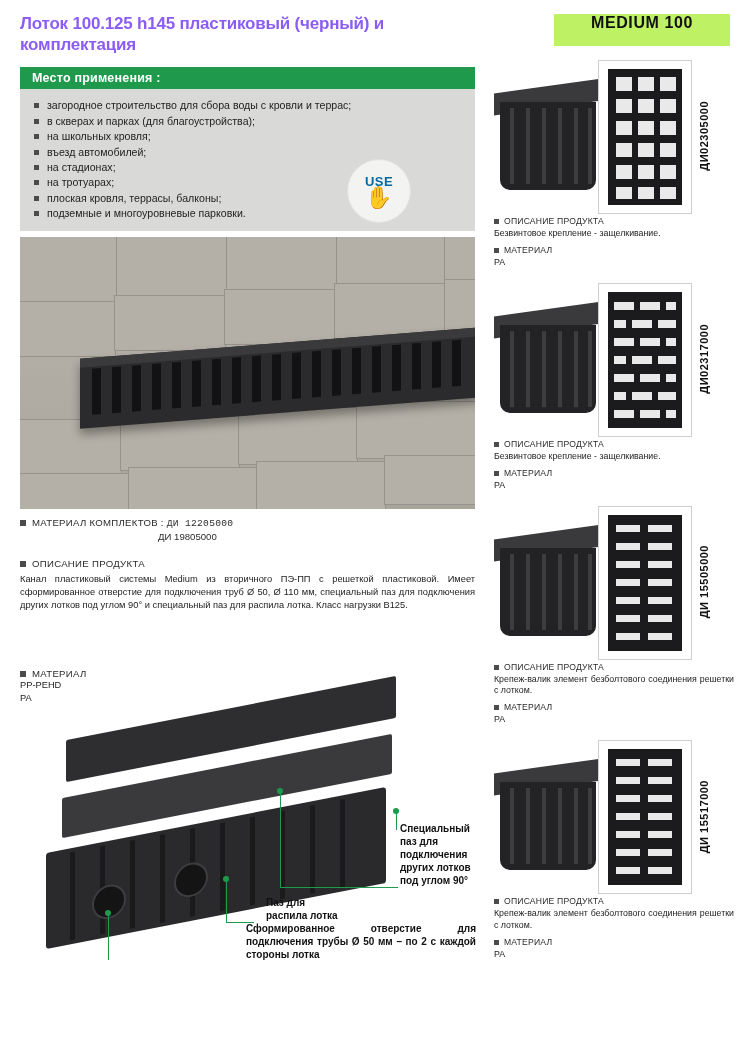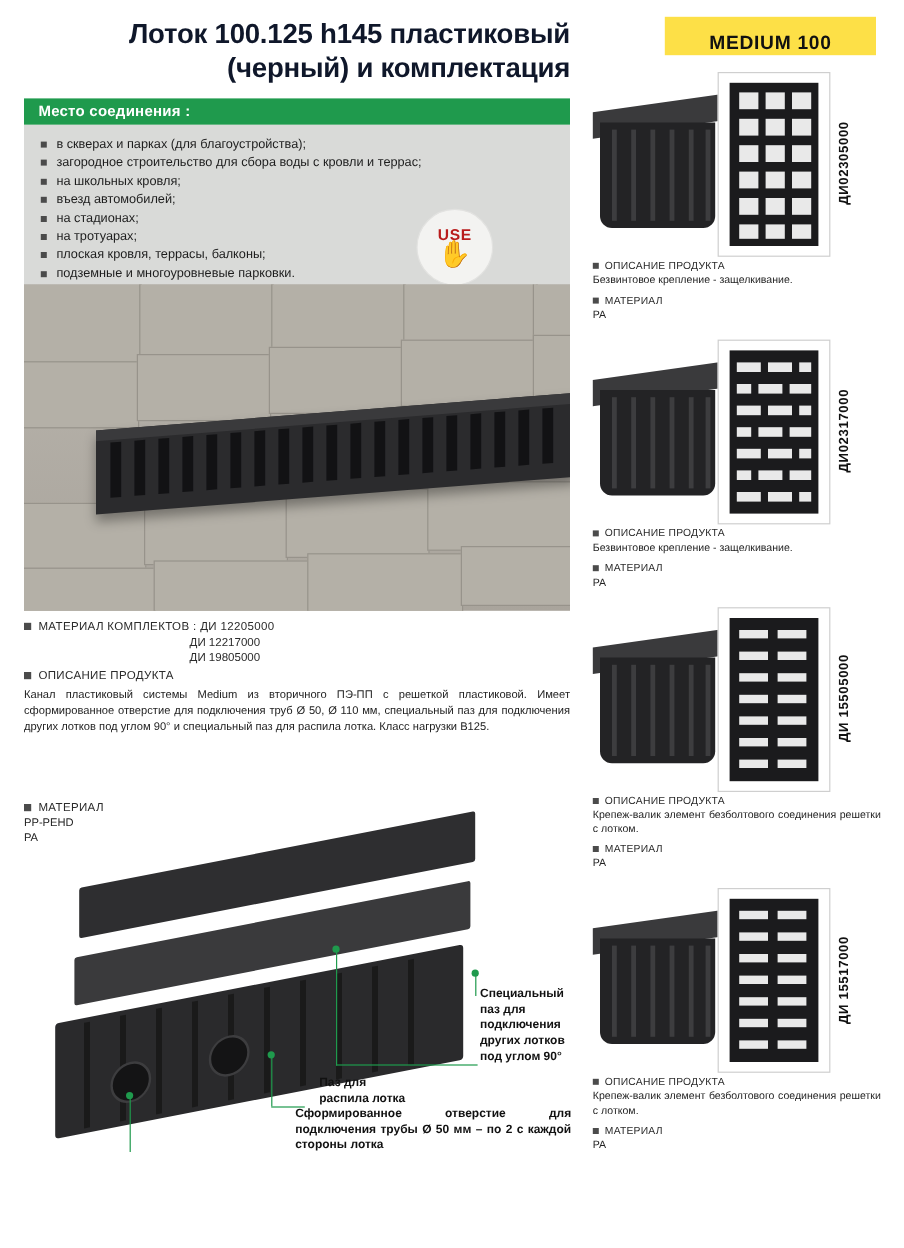--- a/index.html
+++ b/index.html
@@ -10,22 +10,22 @@
     color:#111;
     position:relative;
     overflow:hidden;
   }
   .page{position:relative;width:753px;height:1040px;}
 
   
   .left{position:absolute;left:20px;top:14px;width:455px;}
 
   .title{
-    font-size:23px;font-weight:bold;line-height:1.22;
-    letter-spacing:-0.2px;color:#0f172a;margin:0 0 12px 0;text-align:right;
+    font-size:17px;font-weight:bold;line-height:1.22;
+    letter-spacing:-0.2px;color:#8b5cf6;margin:0 0 12px 0;
   }
 
   .applic-box{
     position:relative;width:455px;
   }
   .applic-head{
     background:#1f9a4d;
     height:22px;
     display:flex;align-items:center;
     padding-left:12px;
@@ -51,21 +51,21 @@
     width:5px;height:5px;background:#4b4b4b;
   }
 
   .use-badge{
     position:absolute;right:64px;bottom:8px;
     width:62px;height:62px;border-radius:50%;
     background:#f3f3f1;border:1px solid #e2e2e0;
     display:flex;flex-direction:column;align-items:center;justify-content:center;
   }
   .use-badge .use-word{
-    font-size:13px;font-weight:bold;color:#b91c1c;letter-spacing:.5px;
+    font-size:13px;font-weight:bold;color:#0369a1;letter-spacing:.5px;
     margin-bottom:-2px;
   }
   .use-badge .hand{font-size:22px;color:#1f9a4d;line-height:1;}
 
   
   .photo{
     position:absolute;left:20px;top:237px;width:455px;height:272px;
     background:
       linear-gradient(180deg,#b9b5ad 0%,#a9a49c 100%);
     overflow:hidden;
@@ -82,21 +82,21 @@
   .photo .channel:after{
     content:"";position:absolute;left:0;top:0;width:100%;height:9px;background:#3a3a3c;
   }
 
   
   .art-block{position:absolute;left:20px;top:517px;width:455px;}
   .sqr{display:inline-block;width:6px;height:6px;background:#4b4b4b;margin-right:6px;vertical-align:middle;}
   .art-head{font-size:9.6px;letter-spacing:.3px;color:#2b2b2b;}
   .art-list{margin:1px 0 0 0;padding:0;list-style:none;}
   .art-list li{font-size:9.6px;color:#2b2b2b;line-height:1.38;padding-left:138px;}
-  .art-first{display:inline;}
+  .art-first{display:inline;font-family:Liberation Mono, monospace;}
 
   .desc-block{position:absolute;left:20px;top:558px;width:455px;}
   .desc-head{font-size:9.6px;color:#2b2b2b;letter-spacing:.3px;}
   .desc-text{font-size:9.3px;color:#232323;line-height:1.42;margin-top:4px;text-align:justify;}
 
   .mat-block{position:absolute;left:20px;top:668px;width:200px;}
   .mat-head{font-size:9.6px;color:#2b2b2b;letter-spacing:.3px;}
   .mat-line{font-size:9.3px;color:#232323;line-height:1.45;}
 
   
@@ -116,22 +116,22 @@
   .rib{position:absolute;top:4px;width:5px;height:88px;background:#171718;opacity:.85;}
   .hole{position:absolute;width:30px;height:30px;border-radius:50%;background:#141415;border:2px solid #3d3d3f;}
 
   .callout{position:absolute;font-size:10px;line-height:1.3;color:#111;}
   .leader{position:absolute;background:#1f9a4d;}
   .dot{position:absolute;width:6px;height:6px;border-radius:50%;background:#1f9a4d;}
 
   
   .right{position:absolute;left:494px;top:14px;width:240px;}
   .badge{
-    width:176px;height:32px;background:#fde047;
-    display:flex;align-items:flex-end;justify-content:center;
+    width:176px;height:32px;background:#bef264;
+    display:flex;align-items:flex-start;justify-content:center;
     margin-left:60px;
   }
   .badge span{font-size:16px;font-weight:bold;letter-spacing:.6px;color:#111;}
 
   .prod{position:relative;margin-top:14px;}
   .prod-visual{position:relative;height:152px;}
   .tray{
     position:absolute;left:0;top:26px;width:108px;height:104px;
   }
   .tray .tray-top{
@@ -167,26 +167,26 @@
 </head>
 <body>
 
 <div class="page">
 
   <div class="left">
     <div class="title">Лоток 100.125 h145 пластиковый (черный) и комплектация</div>
 
     <div class="applic-box">
       <div class="applic-head">
-        <span class="applic-head-txt">Место соединения :</span>
+        <span class="applic-head-txt">Место применения :</span>
       </div>
       <div class="applic-body">
         <ul class="applic-list">
+          <li>загородное строительство для сбора воды с кровли и террас;</li>
           <li>в скверах и парках (для благоустройства);</li>
-          <li>загородное строительство для сбора воды с кровли и террас;</li>
           <li>на школьных кровля;</li>
           <li>въезд автомобилей;</li>
           <li>на стадионах;</li>
           <li>на тротуарах;</li>
           <li>плоская кровля, террасы, балконы;</li>
           <li>подземные и многоуровневые парковки.</li>
         </ul>
         <div class="use-badge">
           <div class="use-word">USE</div>
           <div class="hand">✋</div>
@@ -238,21 +238,20 @@
       <div class="grate-bar" style="left:372px"></div>
     </div>
   </div>
 
   <div class="art-block">
     <div class="art-head">
       <span class="sqr"></span><span>МАТЕРИАЛ КОМПЛЕКТОВ :</span>
       <span class="art-first">ДИ 12205000</span>
     </div>
     <ul class="art-list">
-      <li>ДИ 12217000</li>
       <li>ДИ 19805000</li>
     </ul>
   </div>
 
   <div class="desc-block">
     <div class="desc-head">
       <span class="sqr"></span><span>ОПИСАНИЕ ПРОДУКТА</span>
     </div>
     <div class="desc-text">Канал пластиковый системы Medium из вторичного ПЭ-ПП с решеткой пластиковой. Имеет сформированное отверстие для подключения труб Ø 50, Ø 110 мм, специальный паз для подключения других лотков под углом 90° и специальный паз для распила лотка. Класс нагрузки B125.</div>
   </div>

